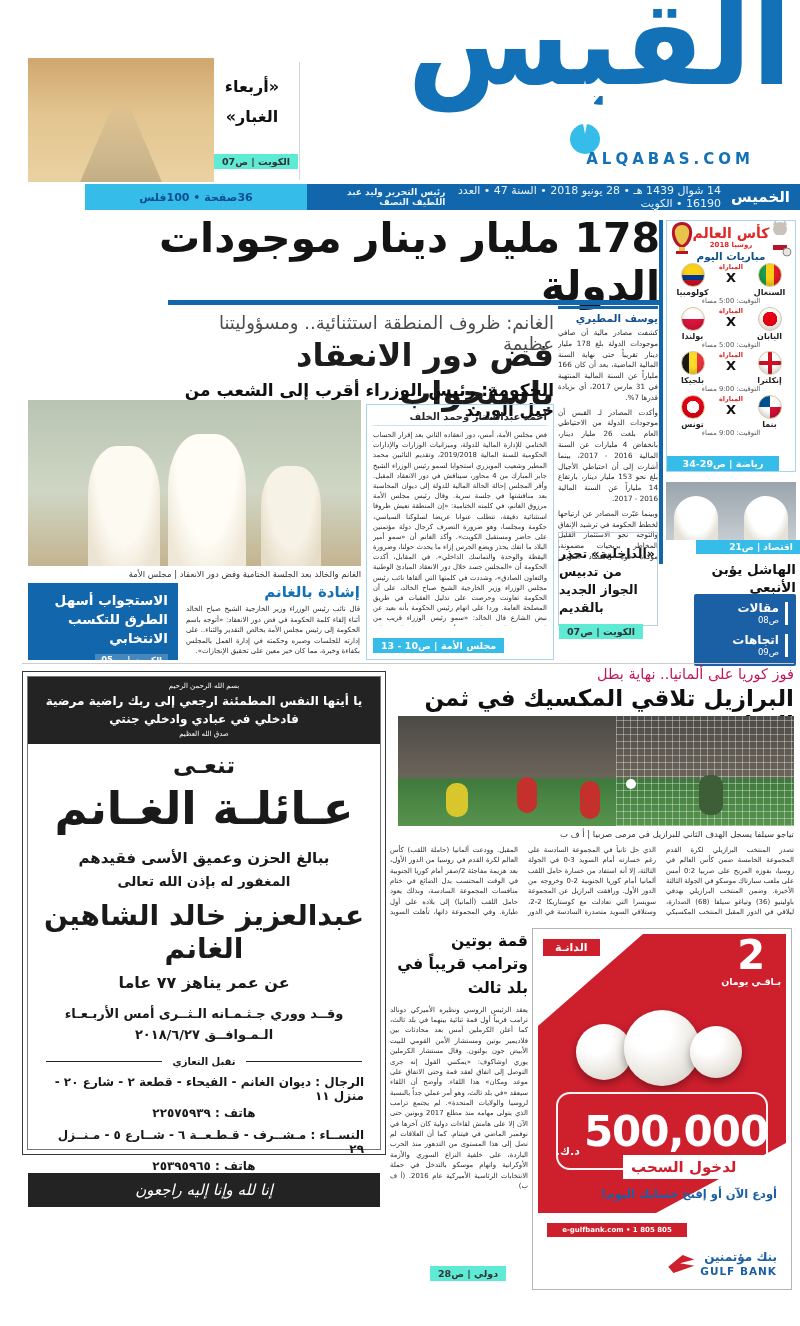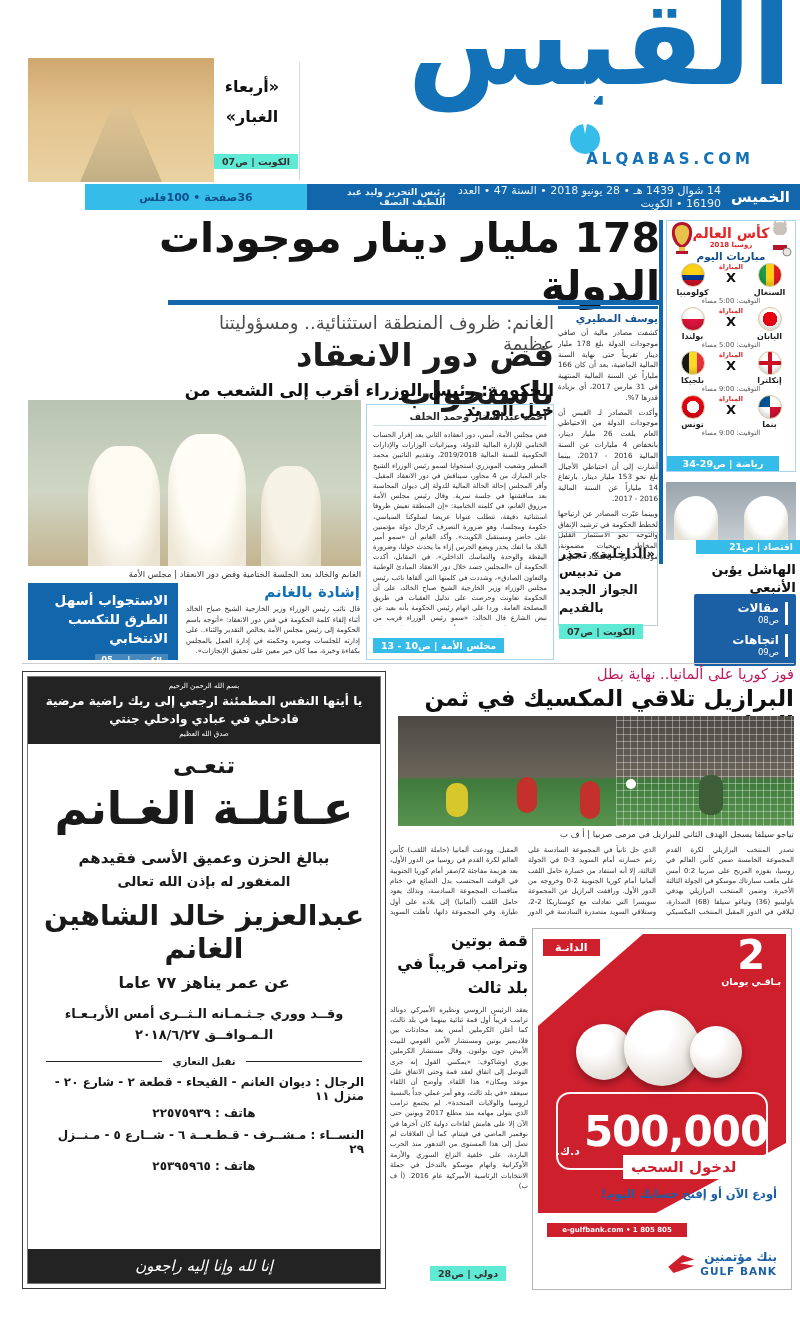--- a/index.html
+++ b/index.html
@@ -93,21 +93,21 @@
   #praise{left:186px;top:583px;width:174px;}
   #praise .t{color:#1371b7;font-weight:900;font-size:15px;text-align:right;margin-bottom:3px;}
   #praise .body{font-size:7px;height:52px;overflow:hidden;}
   #promo-box{left:28px;top:583px;width:150px;height:77px;background:#1266ac;color:#fff;box-sizing:border-box;padding:8px 10px;}
   #promo-box .t{font-size:13.5px;font-weight:900;line-height:1.4;text-align:right;}
   #promo-box .tag{display:inline-block;margin-top:5px;background:rgba(255,255,255,.22);font-size:8.5px;font-weight:bold;padding:1px 6px;}
 
   #mid-divider{left:22px;top:663px;width:772px;height:1px;background:#cccccc;}
 
   
-  #obituary{left:22px;top:671px;width:364px;height:618px;border:1px solid #3a3a3a;box-sizing:border-box;background:#fff;padding:4px;}
+  #obituary{left:22px;top:671px;width:364px;height:484px;border:1px solid #3a3a3a;box-sizing:border-box;background:#fff;padding:4px;}
   #obit-inner{border:1px solid #777;height:100%;box-sizing:border-box;display:flex;flex-direction:column;}
   #obit-header{background:#232323;color:#fff;text-align:center;padding:5px 6px 6px;}
   #obit-header .b1{font-size:7px;}
   #obit-header .verse{font-size:12px;font-weight:bold;line-height:1.5;margin:2px 0;}
   #obit-header .b3{font-size:7px;}
   #obit-body{flex:1;text-align:center;padding-top:8px;}
   .ob-announce{font-size:23px;font-weight:900;}
   .ob-family{font-size:45px;font-weight:900;letter-spacing:1px;margin-top:4px;}
   .ob-l1{font-size:15px;font-weight:900;margin-top:14px;}
   .ob-l2{font-size:13.5px;font-weight:900;margin-top:6px;}

